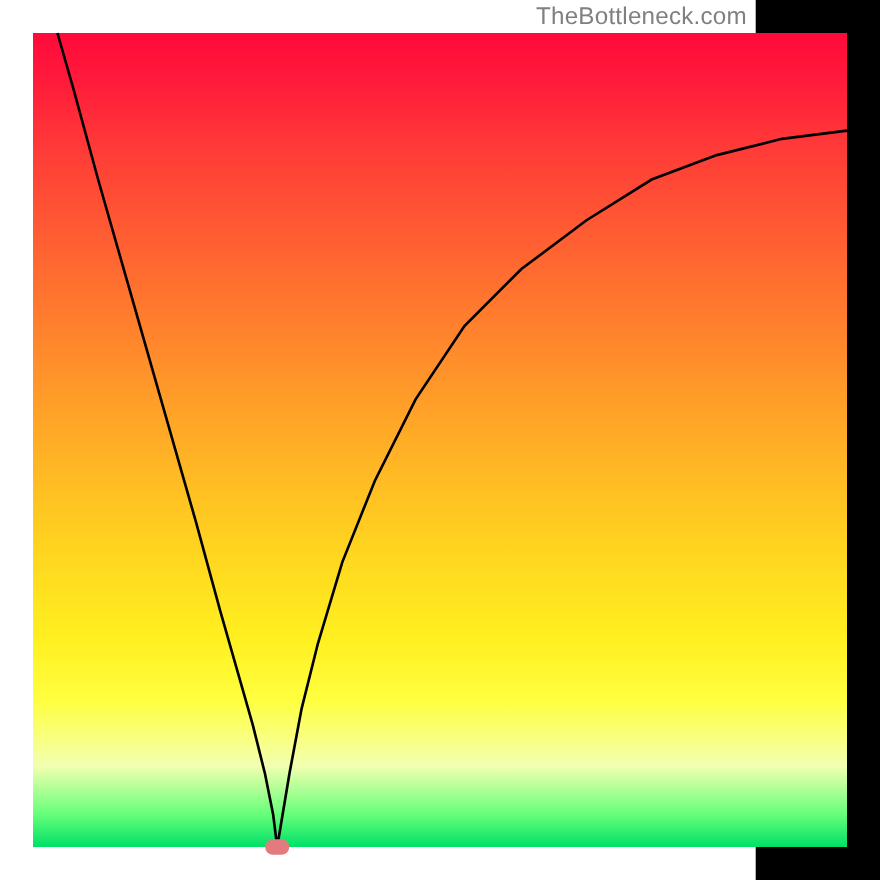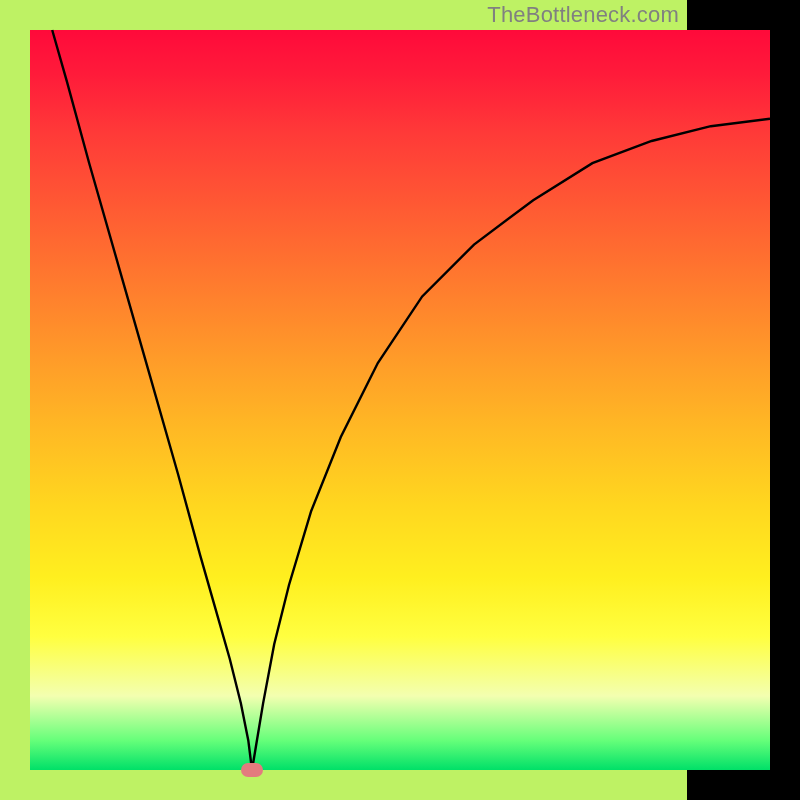--- a/index.html
+++ b/index.html
@@ -8,21 +8,21 @@
     width: 800px;
     height: 800px;
     background: #000;
     overflow: hidden;
     font-family: Arial, Helvetica, sans-serif;
   }
   .frame {
     position: relative;
     width: 687px;
     height: 800px;
-    background: #bef264;
+    background: #ffffff;
   }
   .plot {
     position: absolute;
     left: 30px;
     top: 30px;
     width: 740px;
     height: 740px;
     
     background: linear-gradient(to bottom,
       #ff0a3a 0%,

